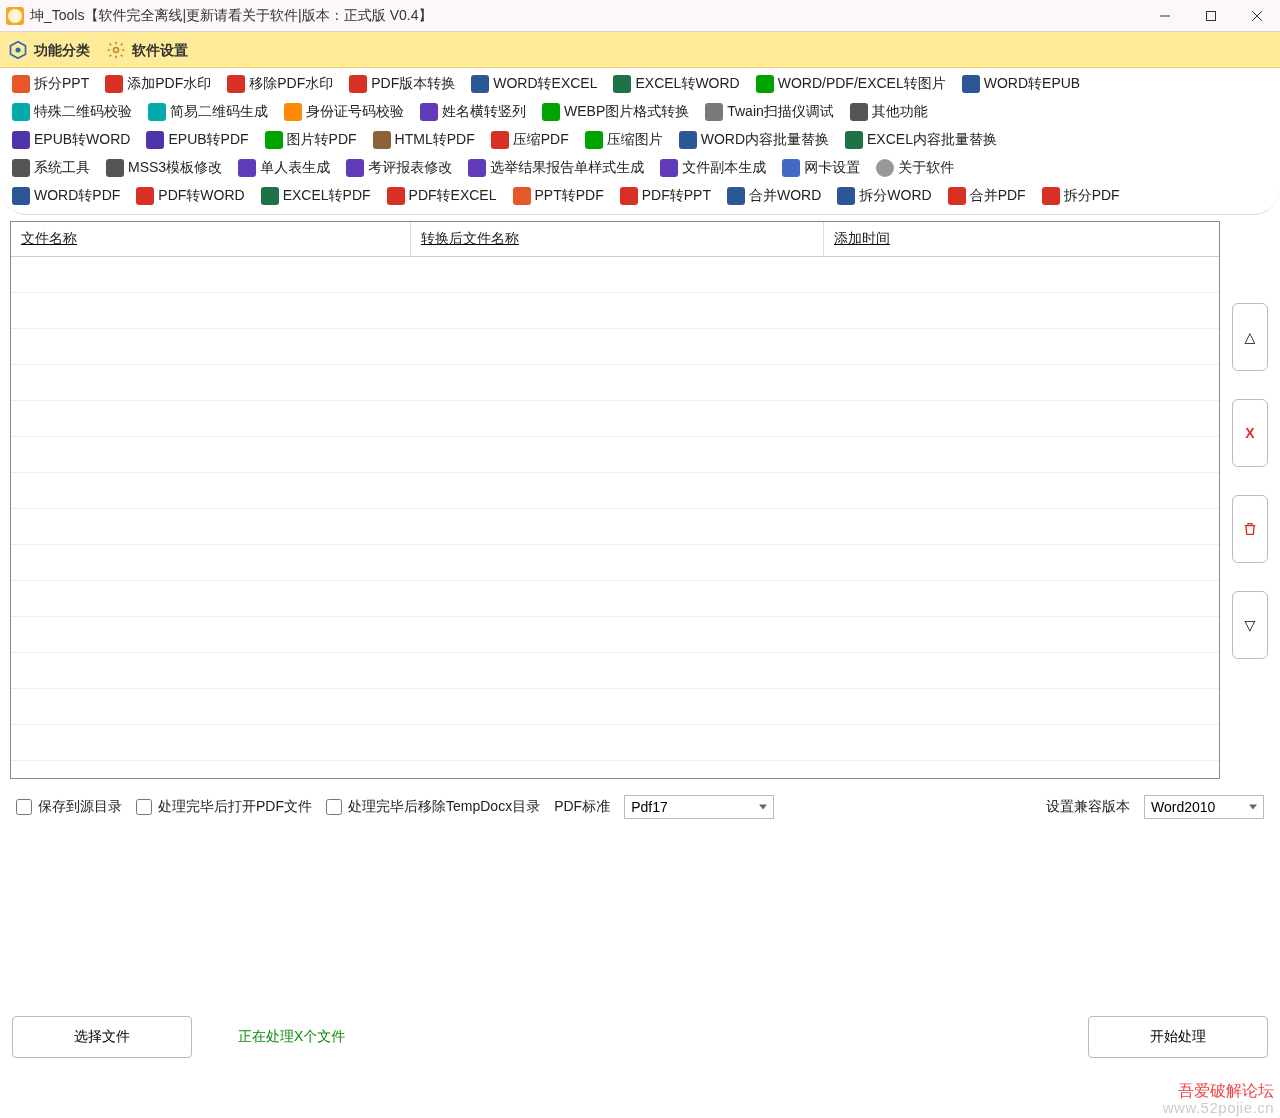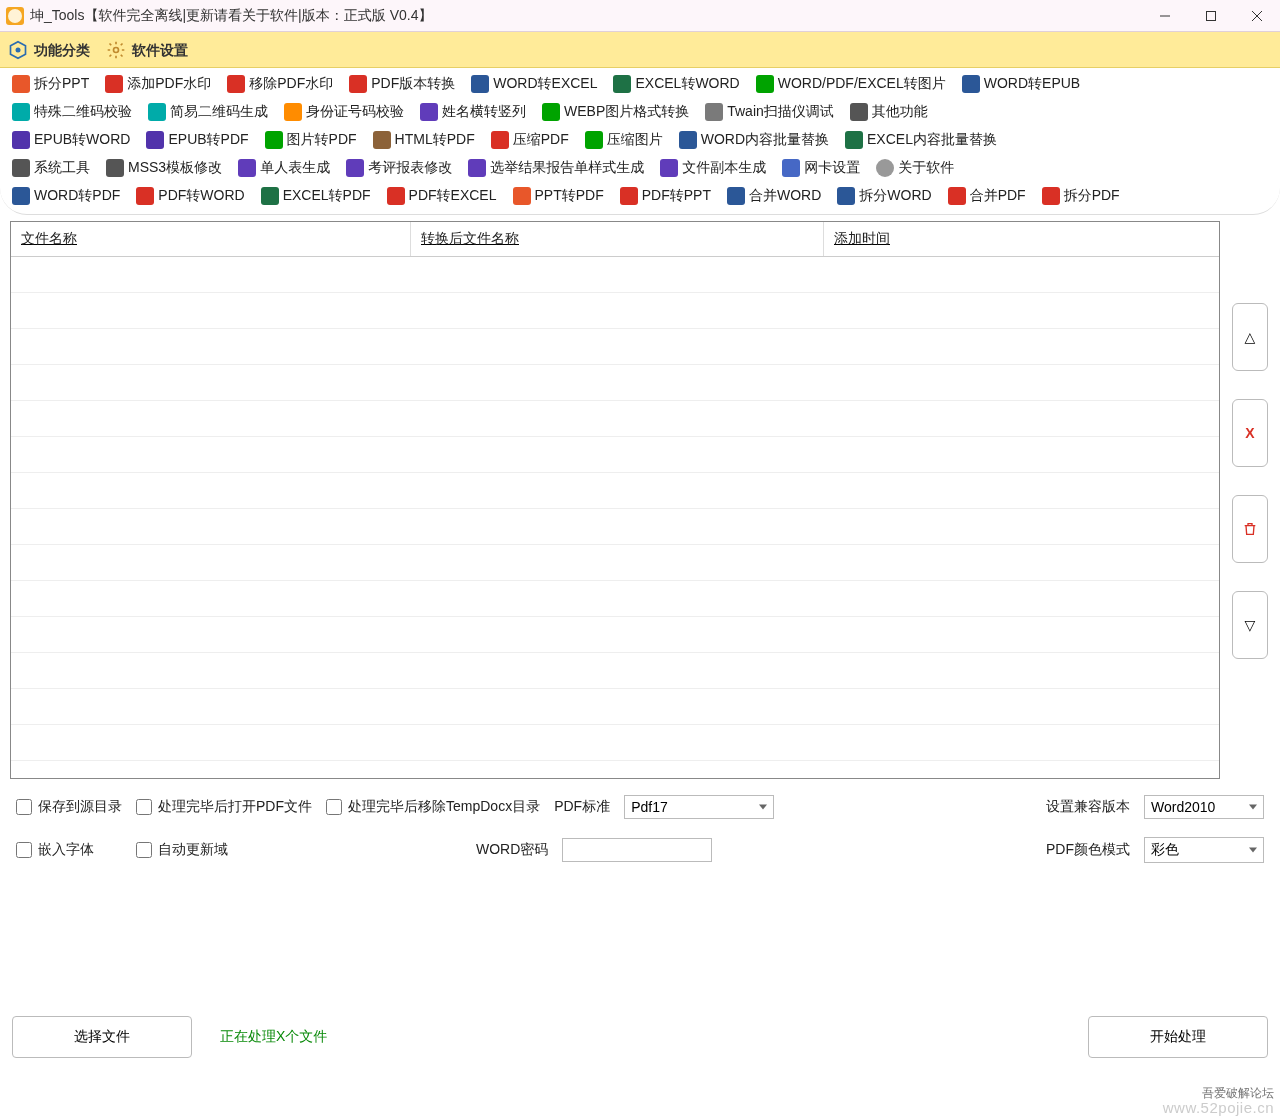--- a/index.html
+++ b/index.html
@@ -50,25 +50,25 @@
 .chk { display:flex; align-items:center; gap:6px; }
 .chk input{width:16px;height:16px;}
 .lbl { color:#222; }
 .sel { border:1px solid #bbb; padding:3px 22px 3px 6px; min-width:120px; background:#fff; position:relative; }
 .sel::after{content:"";position:absolute;right:6px;top:50%;width:0;height:0;border-left:4px solid transparent;border-right:4px solid transparent;border-top:5px solid #666;transform:translateY(-50%);}
 .txtinput{border:1px solid #bbb;padding:3px 6px;width:150px;}
 .spacer{flex:1;}
 
 
 .bottombar { position:absolute; left:12px; right:12px; bottom:8px; height:170px; }
-.actionrow{display:flex;align-items:center;gap:28px;margin-top:76px;}
+.actionrow{display:flex;align-items:center;gap:46px;margin-top:76px;}
 .bigbtn { width:180px; height:42px; border:1px solid #bbb; border-radius:4px; background:#fff; display:flex; align-items:center; justify-content:center; }
 .status { color:#0a8a0a; }
 .watermark{position:absolute;right:6px;bottom:2px;color:#ccc;font-size:15px;letter-spacing:.5px;}
-.wm2{position:absolute;right:6px;bottom:16px;color:#737373;font-size:12px;margin-left:24px;}
+.wm2{position:absolute;right:6px;bottom:16px;color:#ef4444;font-size:16px;margin-left:24px;}
 </style>
 </head>
 <body>
 
 <div class="titlebar">
   <div class="logo"></div>
   <div class="title">坤_Tools【软件完全离线|更新请看关于软件|版本：正式版 V0.4】</div>
   <div class="winbtns">
     <div class="winbtn">
         <svg viewBox="0 0 12 12">
@@ -338,36 +338,20 @@
     <label class="chk">
         <input type="checkbox" style="">
         <span class="lbl">处理完毕后移除TempDocx目录</span>
       </label>
     <span class="lbl">PDF标准</span>
     <div class="sel" style="min-width:150px"><span>Pdf17</span></div>
     <div class="spacer"></div>
     <span class="lbl">设置兼容版本</span>
     <div class="sel"><span>Word2010</span></div>
   </div>
-  <div class="optrow">
-    <label class="chk">
-        <input type="checkbox" style="">
-        <span class="lbl">嵌入字体</span>
-      </label>
-    <label class="chk" style="margin-left:28px">
-        <input type="checkbox" style="">
-        <span class="lbl">自动更新域</span>
-      </label>
-    <div class="spacer" style="flex:0 0 220px"></div>
-    <span class="lbl">WORD密码</span>
-    <input class="txtinput" type="text" value="" style="">
-    <div class="spacer"></div>
-    <span class="lbl">PDF颜色模式</span>
-    <div class="sel"><span>彩色</span></div>
-  </div>
 </div>
 
 <div class="bottombar">
   <div class="actionrow">
     <div class="bigbtn">
         <span>选择文件</span>
       </div>
     <span class="status">正在处理X个文件</span>
     <div class="spacer"></div>
     <div class="bigbtn">

